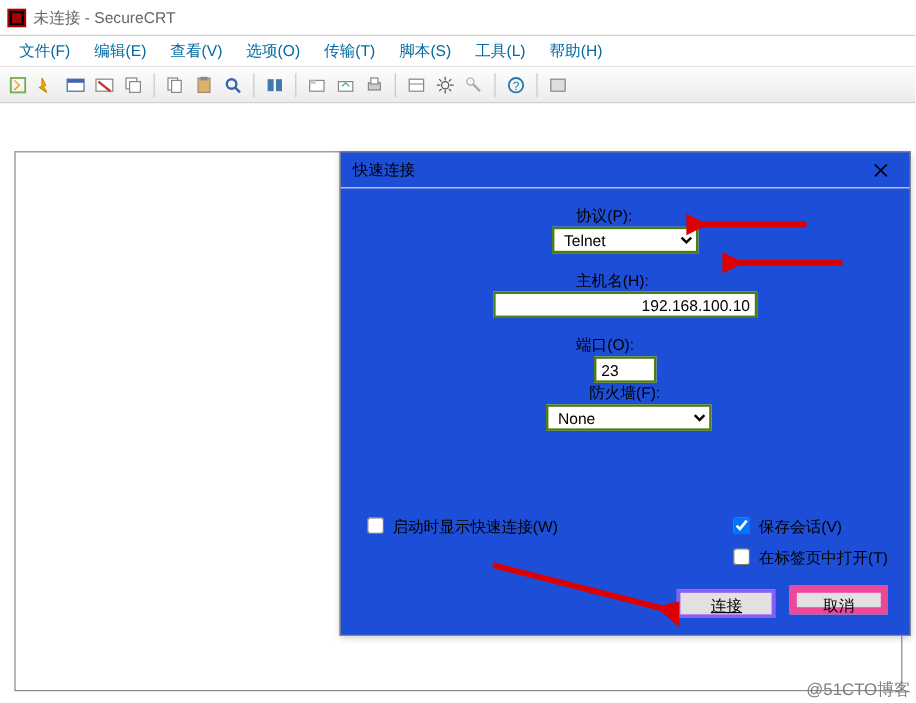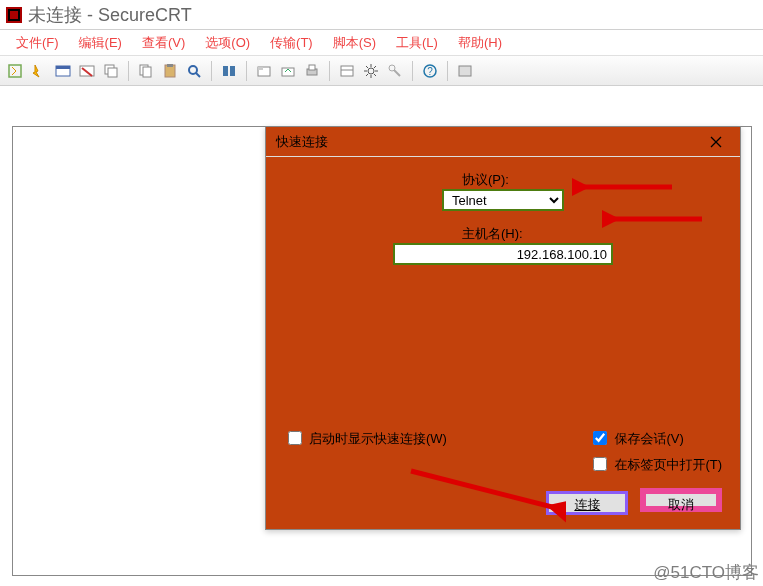--- a/index.html
+++ b/index.html
@@ -1,28 +1,28 @@
 <!DOCTYPE html>
 <html><head>
 <meta charset="utf-8">
 <style>
   * { box-sizing: border-box; font-family: "Microsoft YaHei", "SimSun", Arial, sans-serif; }
   body { margin: 0; width: 763px; height: 586px; background: #fff; font-size: 12px; position: relative; overflow: hidden; }
   .titlebar { height: 30px; background: #fff; display: flex; align-items: center; padding: 0 6px; border-bottom: 1px solid #d0d0d0; }
   .titlebar .appicon { width: 16px; height: 16px; margin-right: 6px; display:flex;align-items:center;justify-content:center;}
-  .titlebar .title { color: #666; font-size: 18px; }
+  .titlebar .title { color: #666; font-size: 13px; }
   .menubar { height: 26px; background: #fff; display: flex; align-items: center; padding: 0 6px; border-bottom: 1px solid #e0e0e0; }
-  .menubar .item { padding: 3px 10px; font-size: 13px; color:#ef4444;}
+  .menubar .item { padding: 3px 10px; font-size: 13px; color:#0369a1;}
   .toolbar { height: 30px; background: linear-gradient(#fdfdfd,#ececec); border-bottom: 1px solid #cfcfcf; display:flex; align-items:center; padding: 0 4px; gap:2px;}
   .tbtn { width:22px; height:22px; display:flex; align-items:center; justify-content:center; border:1px solid transparent; border-radius:2px;}
   .tsep { width:1px; height:20px; background:#c8c8c8; margin:0 4px;}
   .workspace { position:absolute; left:12px; top:126px; width:740px; height:450px; border:1px solid #888; background:#fff; }
-  .watermark { position:absolute; right:4px; bottom:2px; color:#7d7d7d; font-size:17px; }
-
-  .dialog { position:absolute; left:265px; top:126px; width:476px; height:404px; background:#c2410c; border:1px solid #888; box-shadow:0 2px 6px rgba(0,0,0,.2); font-size:13px;}
+  .watermark { position:absolute; right:4px; bottom:2px; color:#7d7d7d; font-size:14px; }
+
+  .dialog { position:absolute; left:283px; top:126px; width:476px; height:404px; background:#1d4ed8; border:1px solid #888; box-shadow:0 2px 6px rgba(0,0,0,.2); font-size:13px;}
   .dlg-title { height:30px; display:flex; align-items:center; justify-content:space-between; padding:0 10px; border-bottom:1px solid #ddd; }
   .dlg-close { width:28px; height:22px; display:flex;align-items:center;justify-content:center;}
   .dlg-body { padding:14px 18px; }
   .row { display:flex; align-items:center; margin-bottom:14px;flex-direction:column; }
   .row label { width:82px; }
   select, input[type=text] { font-size:13px; height:22px; border:2px solid #4d7c0f; background:#fff; padding:0 4px;}
   .sel-protocol{width:122px;}
   .inp-host{width:220px; border:1px solid #0078d7;text-align:right;}
   .inp-port{width:52px;}
   .sel-fw{width:138px; margin-left:6px;}
@@ -192,20 +192,28 @@
   <div class="dlg-body">
     <div class="row">
       <label>协议(P):</label>
       <select class="sel-protocol">
         <option>Telnet</option>
       </select>
     </div>
     <div class="row">
       <label>主机名(H):</label>
       <input type="text" class="inp-host" value="192.168.100.10" style="">
+    </div>
+    <div class="row">
+      <label>端口(O):</label>
+      <input type="text" class="inp-port" value="23" style="">
+      <label style="margin-left:22px">防火墙(F):</label>
+      <select class="sel-fw">
+        <option>None</option>
+      </select>
     </div>
   </div>
 
   <div class="dlg-foot">
     <div class="foot-row">
       <div>
         <label class="chk">
           <input type="checkbox" style="">
           <span>启动时显示快速连接(W)</span>
         </label>

